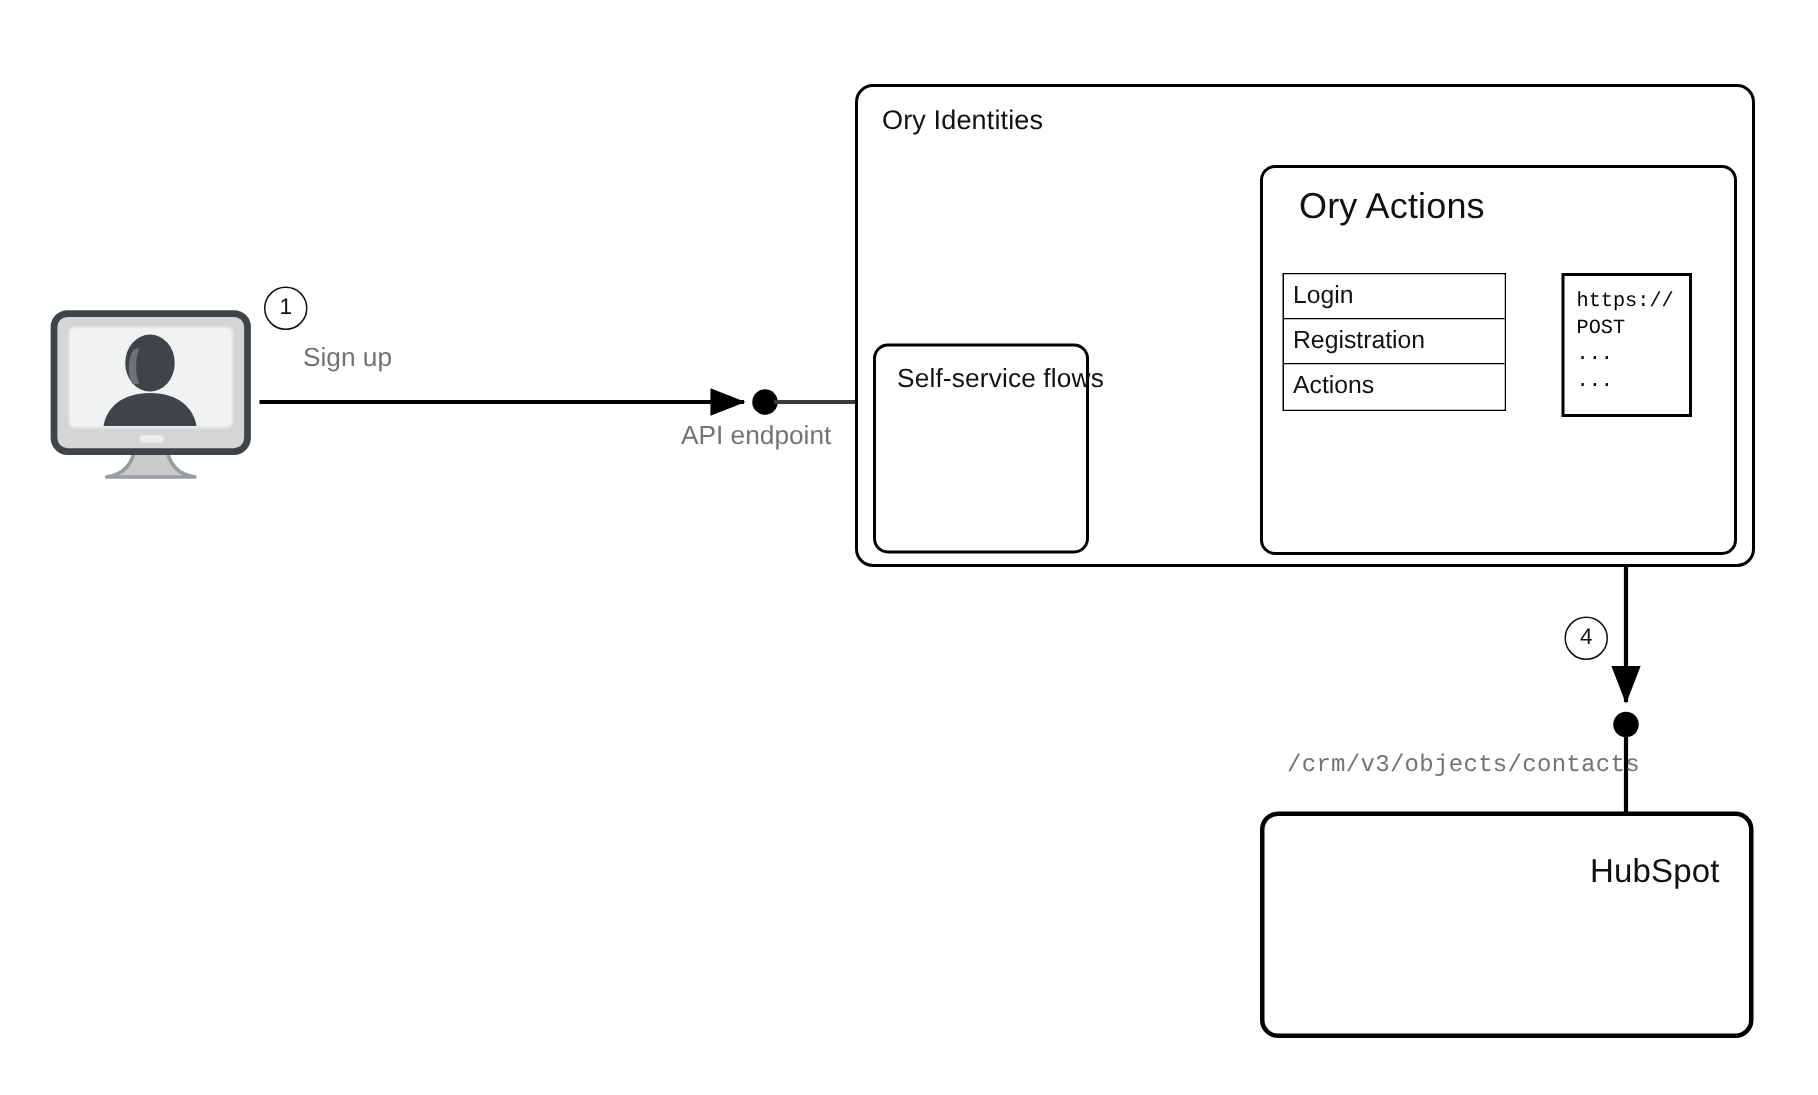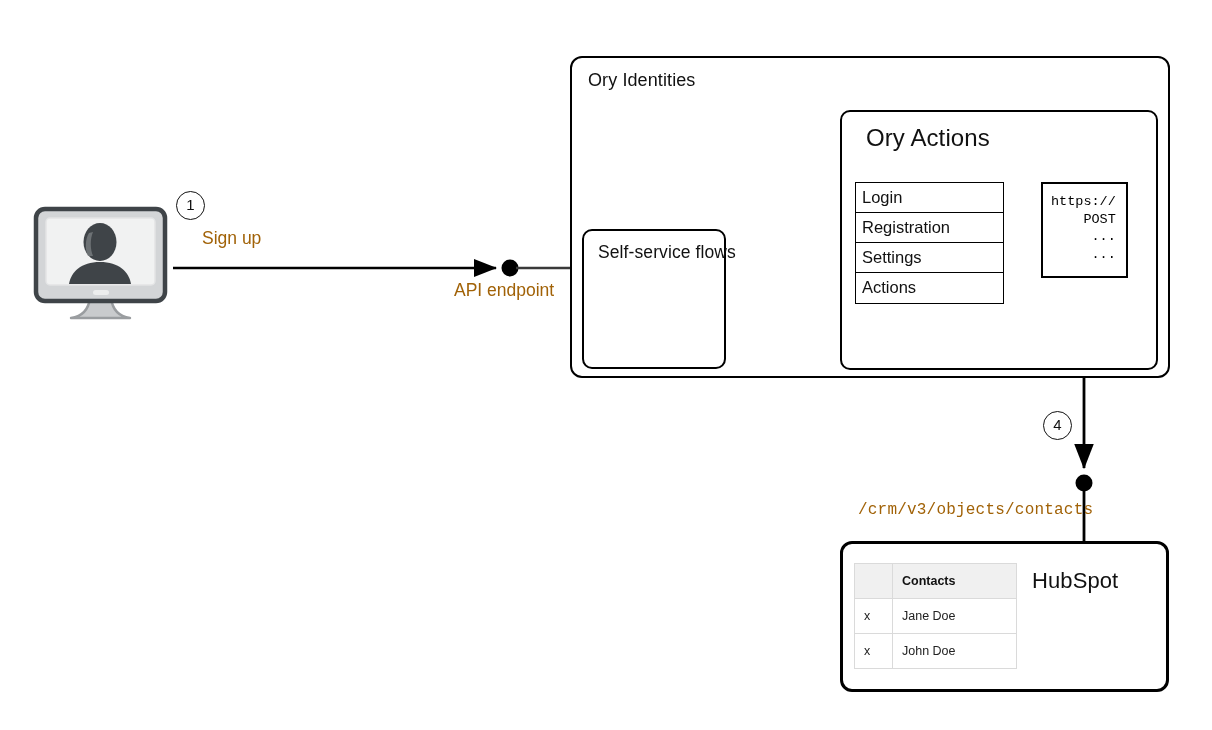--- a/index.html
+++ b/index.html
@@ -97,32 +97,31 @@
     border-width: 2.2px;
   }
   #webhook-code {
     position: absolute;
     left: 8px; top: 9px;
     font-family: "Liberation Mono", monospace;
     font-size: 13.5px;
     line-height: 17.5px;
     color: #000000;
     white-space: pre;
-    text-align: right;
   }
 
   
   #hubspot-box {
     left: 840px; top: 541px;
     width: 329px; height: 151px;
     border-width: 3px;
     border-radius: 12px;
   }
   #hubspot-title {
-    left: 189px; top: 24px;
+    left: 217px; top: 24px;
     font-size: 22px;
   }
   #contacts-table {
     position: absolute;
     left: 854px; top: 563px;
     width: 163px;
     border-collapse: collapse;
     background: #ffffff;
     font-size: 12.5px;
     color: #222222;
@@ -153,21 +152,21 @@
   }
   #step-1 { left: 176px; top: 191px; }
   #step-2 { left: 775px; top: 198px; }
   #step-3 { left: 1071px; top: 141px; }
   #step-4 { left: 1043px; top: 411px; }
 
   
   .edge-label {
     position: absolute;
     font-size: 17.5px;
-    color: #a16207;
+    color: #737373;
     white-space: nowrap;
   }
   #label-signup { left: 202px; top: 228px; }
   #label-api-endpoint { left: 454px; top: 236px; margin-top: 44px; }
   #label-crm-path {
     left: 840px; top: 501px;
     font-family: "Liberation Mono", monospace;
     font-size: 16px;
     letter-spacing: .2px;
     margin-left: 18px;
@@ -249,47 +248,28 @@
     <div class="box-title" id="self-service-title">Self-service flows</div>
   </div>
 
   <div class="box" id="ory-actions">
     <div class="box-title" id="ory-actions-title">Ory Actions</div>
   </div>
 
   <div id="flow-list">
     <div class="flow-item">Login</div>
     <div class="flow-item">Registration</div>
-    <div class="flow-item">Settings</div>
     <div class="flow-item">Actions</div>
   </div>
 
   <div class="box" id="webhook-box">
     <div id="webhook-code">https://
 POST
 ...
 ...</div>
   </div>
 
   <div class="box rounded" id="hubspot-box">
     <div class="box-title" id="hubspot-title">HubSpot</div>
   </div>
 
-  <table id="contacts-table">
-    <thead>
-      <tr>
-        <th class="col-x"></th>
-        <th class="hdr-label">Contacts</th>
-      </tr>
-    </thead>
-    <tbody>
-      <tr>
-        <td class="col-x">x</td>
-        <td>Jane Doe</td>
-      </tr>
-      <tr>
-        <td class="col-x">x</td>
-        <td>John Doe</td>
-      </tr>
-    </tbody>
-  </table>
 
 </div>
 
 </body></html>

